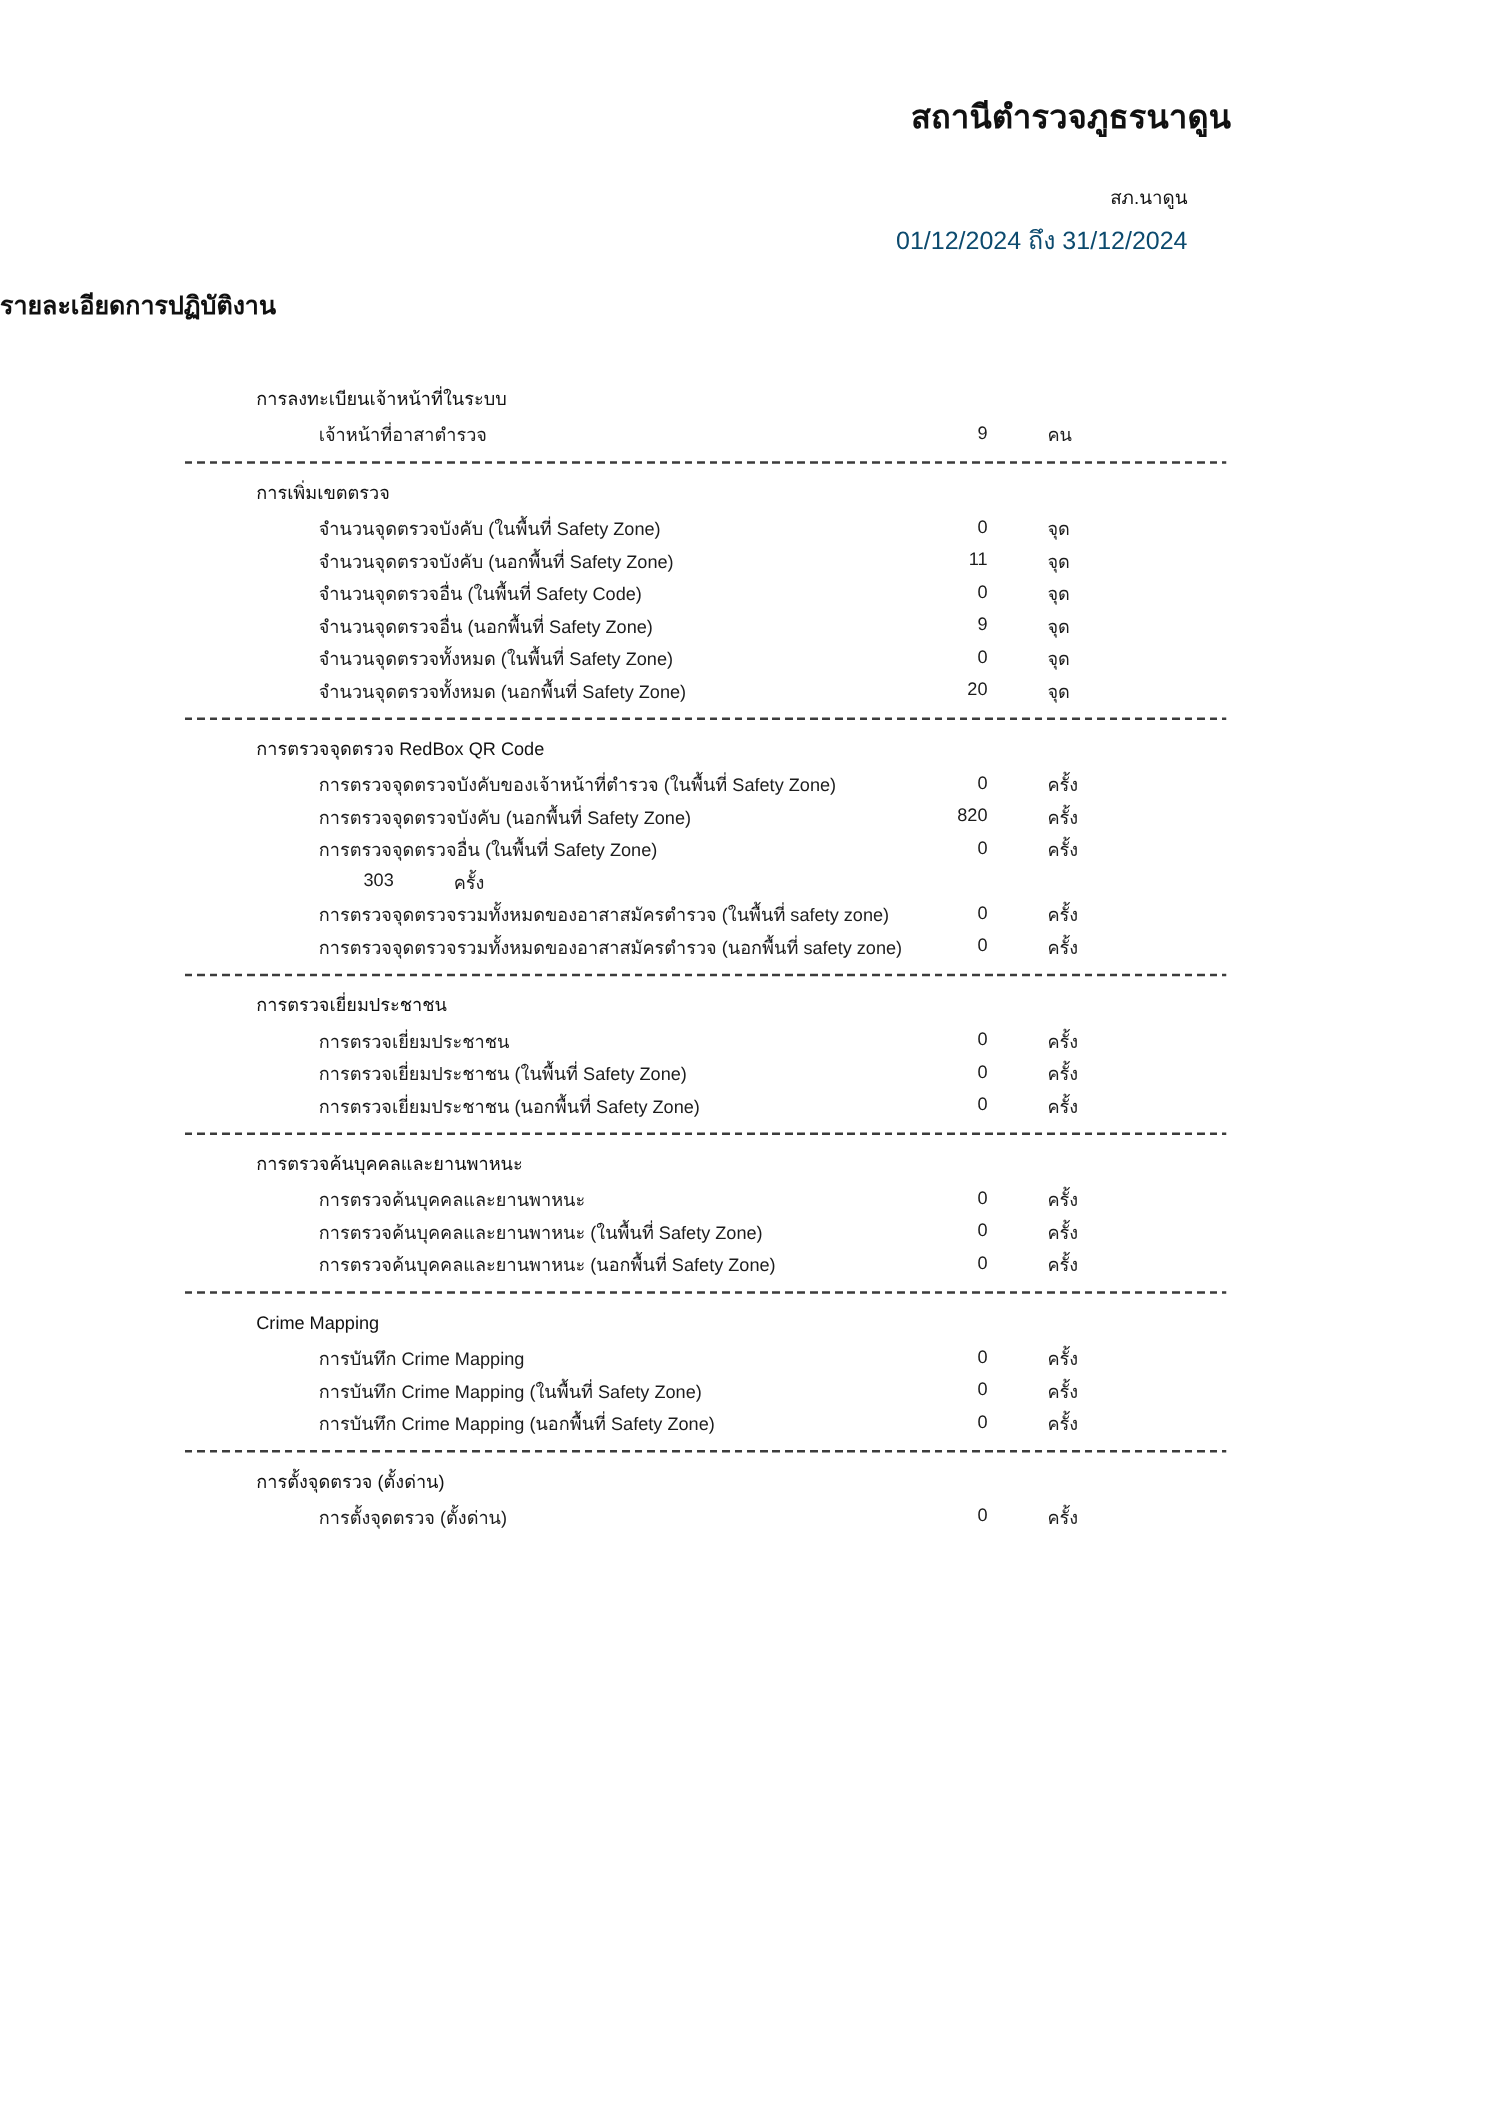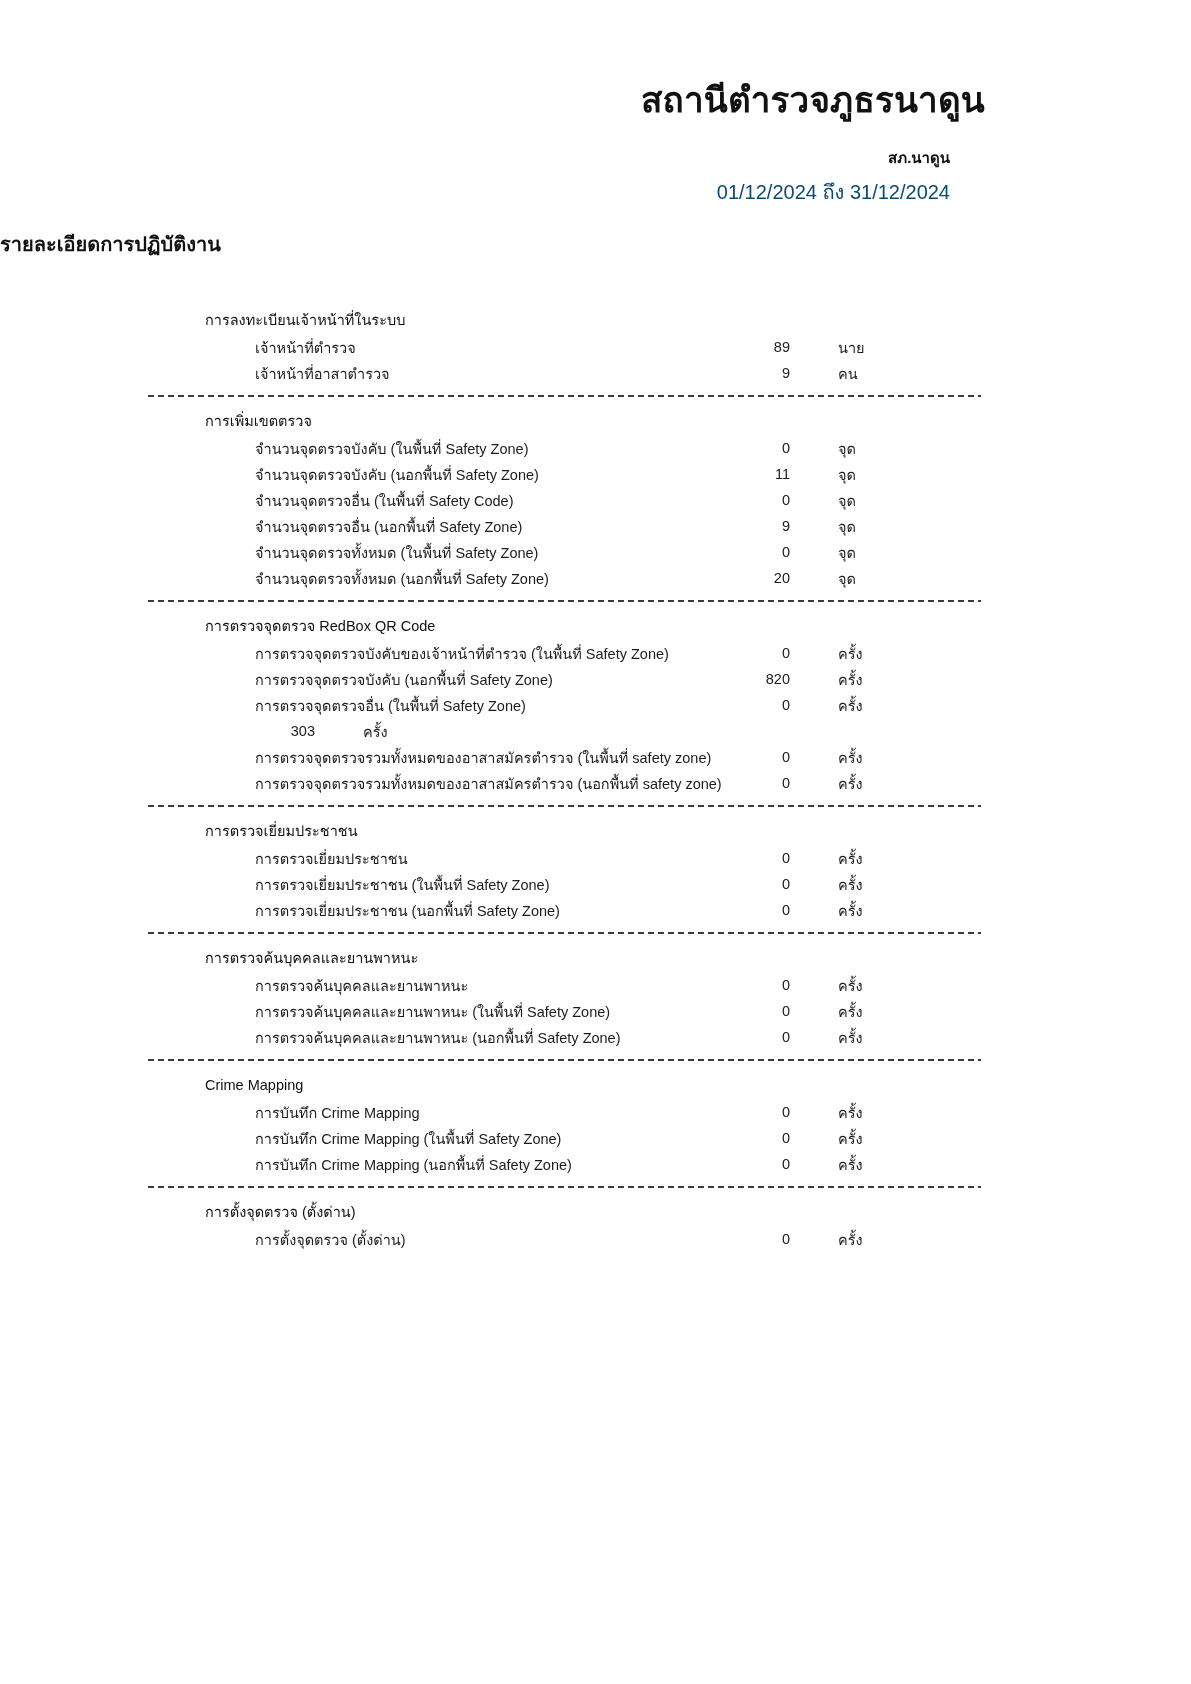--- a/index.html
+++ b/index.html
@@ -10,30 +10,30 @@
     position: relative;
     font-family: "Liberation Sans", sans-serif;
     color: #1c1c1c;
   }
   .page { position: absolute; inset: 0; background: #ffffff; }
 
   
   .hdr-title {
     position: absolute;
     top: 72px; right: 206px;
-    font-size: 35px;
+    font-size: 26px;
     font-weight: 700;
     letter-spacing: 0.2px;
     color: #111111;
   }
   .hdr-sub {
     position: absolute;
     top: 146px; right: 241px;
     font-size: 15px;
-    font-weight: 700;
+    font-weight: 400;
     color: #111111;
   }
   .hdr-date {
     position: absolute;
     top: 176px; right: 241px;
     font-size: 20px;
     font-weight: 400;
     color: #0c4a6e;
   }
 
@@ -90,25 +90,20 @@
 
 <div class="page">
   <div class="hdr-title">สถานีตำรวจภูธรนาดูน</div>
   <div class="hdr-sub">สภ.นาดูน</div>
   <div class="hdr-date">01/12/2024 ถึง 31/12/2024</div>
   <div class="report-title">รายละเอียดการปฏิบัติงาน</div>
   <div class="sections" id="sections">
       <div class="section">
         <div class="sec-heading">การลงทะเบียนเจ้าหน้าที่ในระบบ</div>
         <div class="row">
-          <span class="row-label">เจ้าหน้าที่ตำรวจ</span>
-          <span class="row-value">89</span>
-          <span class="row-unit">นาย</span>
-        </div>
-        <div class="row">
           <span class="row-label">เจ้าหน้าที่อาสาตำรวจ</span>
           <span class="row-value">9</span>
           <span class="row-unit">คน</span>
         </div>
       </div>
       <div class="separator"></div>
       <div class="section">
         <div class="sec-heading">การเพิ่มเขตตรวจ</div>
         <div class="row">
           <span class="row-label">จำนวนจุดตรวจบังคับ (ในพื้นที่ Safety Zone)</span>

